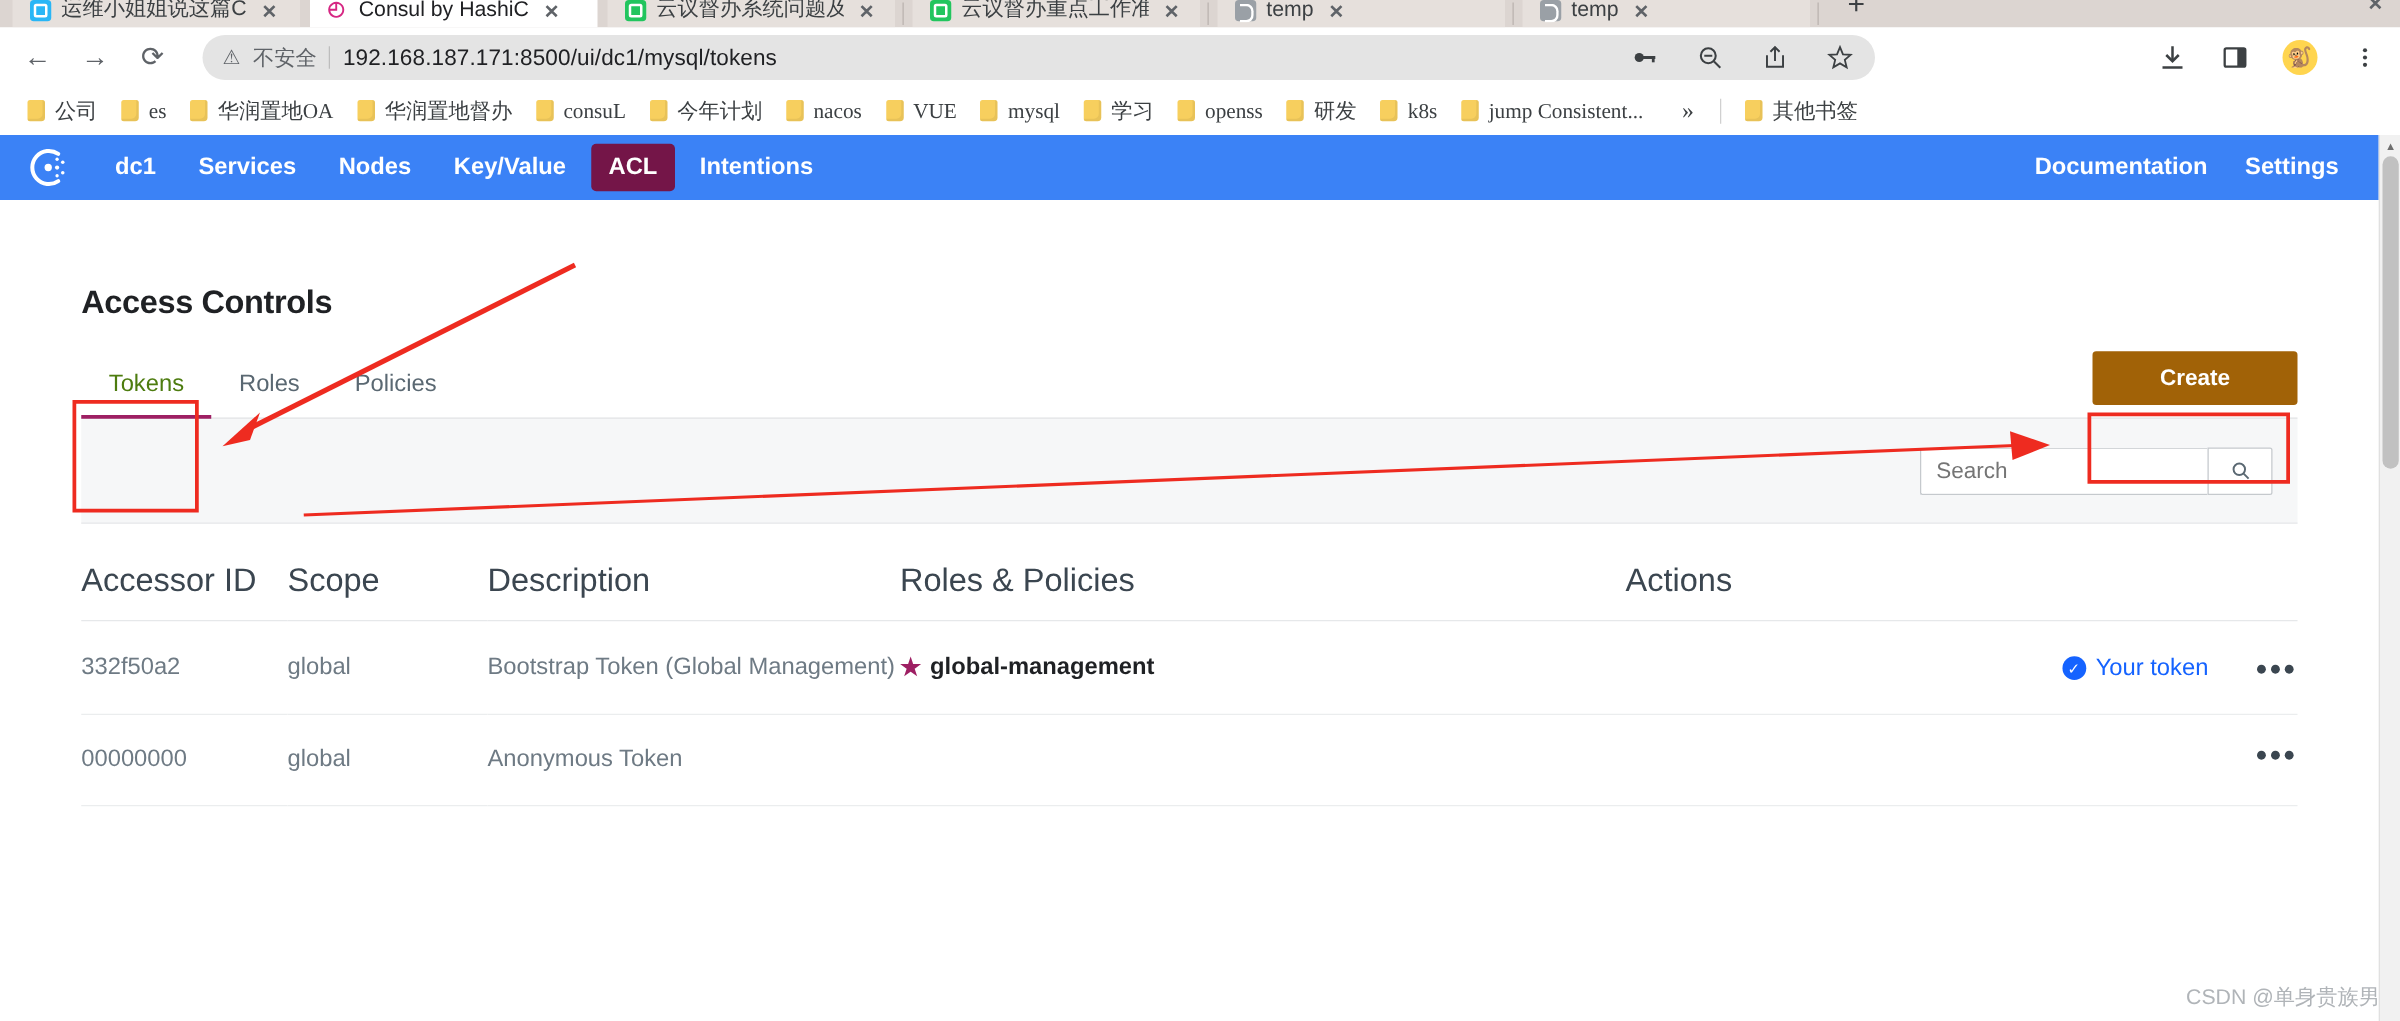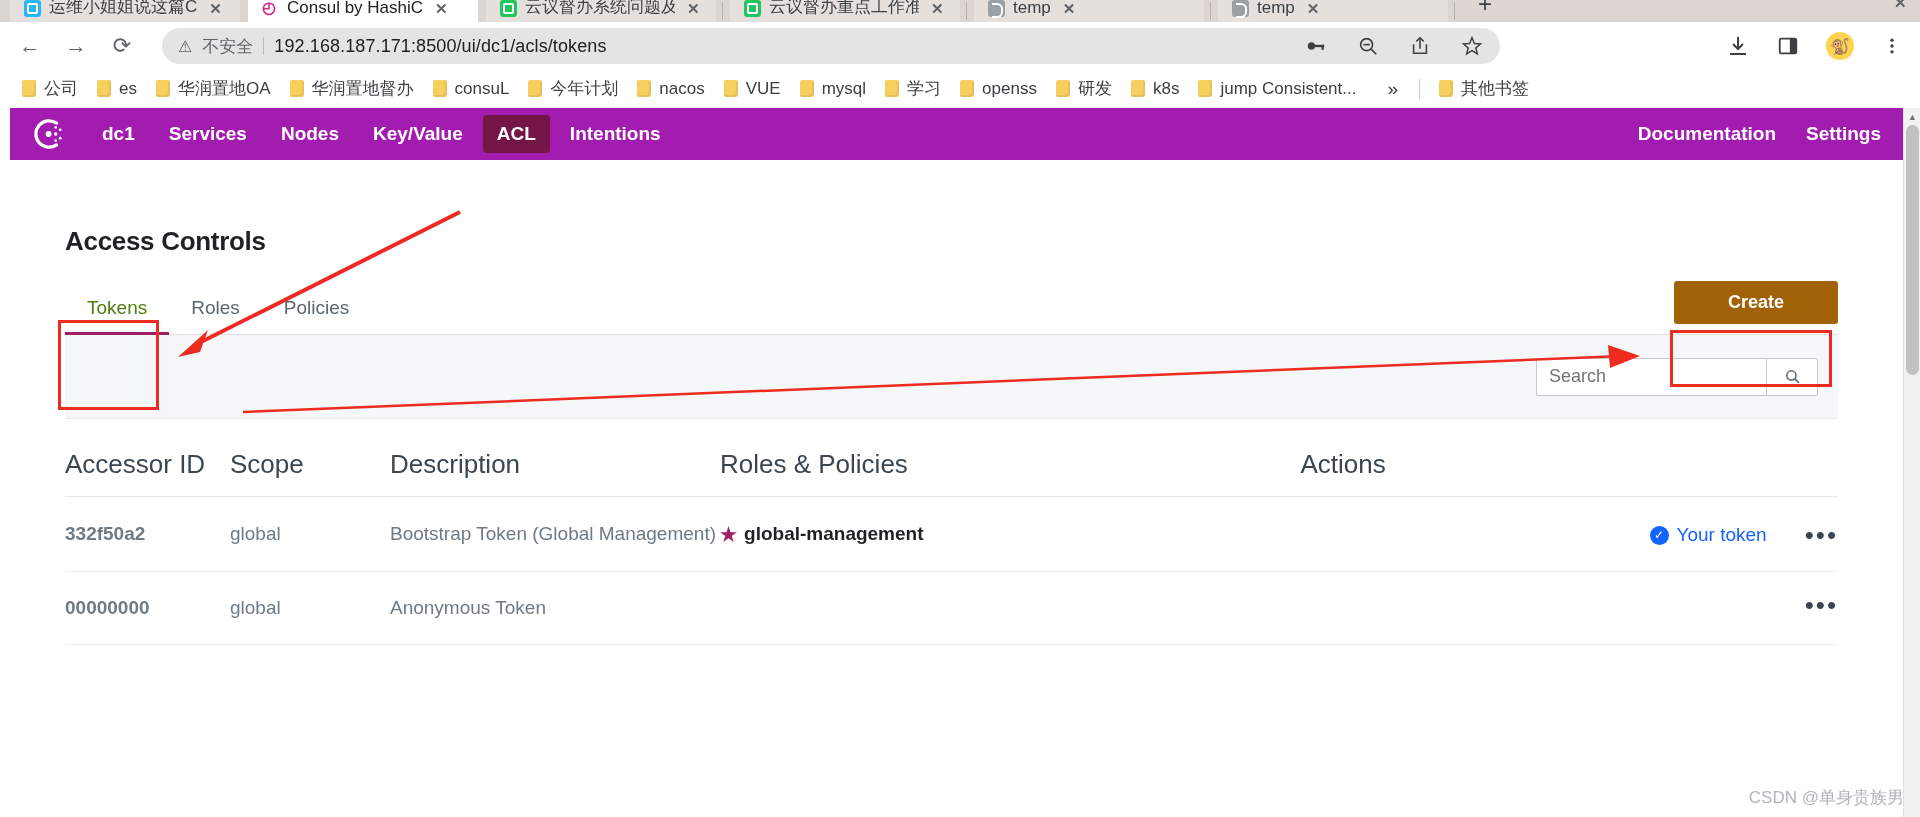--- a/index.html
+++ b/index.html
@@ -66,40 +66,40 @@
   .tb-icons { position:absolute; right:16px; top:6px; height:36px; display:flex; align-items:center; gap:26px; color:#3c4043; }
   .tb-ico { width:24px; height:24px; display:flex; align-items:center; justify-content:center; }
   .avatar-monkey {
     width:28px;height:28px;border-radius:50%;
     background:#ffd54f; display:flex;align-items:center;justify-content:center;
     font-size:16px;
   }
 
   .bookmarks {
     position:absolute; top:69px; left:0; width:1920px; height:39px;
-    background:#fff; display:flex; align-items:center; padding:0 14px; gap:3px;
+    background:#fff; display:flex; align-items:center; padding:0 14px; gap:3px;font-family:Liberation Serif, serif;
   }
   .bm {
     display:flex; align-items:center; gap:8px;
     padding:4px 8px; border-radius:5px;
     font-size:17px; color:#3c4043; white-space:nowrap;
   }
   .folder-ico {
     width:14px; height:17px; flex:none; position:relative;
     background:#f7cf5e; border-radius:2px 2px 3px 2px;
     box-shadow: inset -3px -3px 0 -1px rgba(0,0,0,0.06);
   }
   .bm-overflow { font-size:19px; color:#3c4043; padding:2px 10px; margin-left:10px; }
   .bm-sep { width:1px; height:20px; background:#d0d0d0; margin:0 8px; }
 
   
   .app { position:absolute; top:108px; left:0; width:1920px; height:709px; background:#fff; }
   .consul-nav {
-    position:absolute; top:0; left:10px; width:1903px; height:52px;
-    background:#a21caf;
+    position:absolute; top:0; left:0; width:1903px; height:52px;
+    background:#3b82f6;
     display:flex; align-items:center; padding:0 22px;
   }
   .consul-logo {
     width:36px; height:36px; margin-right:20px; flex:none;
     display:flex;align-items:center;justify-content:center;
   }
   .nav-item {
     color:#ffffff; font-size:19px; font-weight:bold;
     padding:8px 14px; border-radius:4px; margin-right:6px; white-space:nowrap;
   }
@@ -160,21 +160,21 @@
 
   table.tokens { width:100%; border-collapse:collapse; margin-top:8px; }
   table.tokens th {
     text-align:left; font-size:26px; font-weight:normal; color:#3b4650;
     padding:22px 0 16px 0; border-bottom:1px solid #e6e8ea;
   }
   table.tokens td {
     font-size:19px; color:#6e7a84; padding:25px 0;
     border-bottom:1px solid #ebedee; vertical-align:middle;
   }
-  td.accessor { color:#1f2124; font-weight:bold; }
+  td.accessor { color:#1f2124; font-weight:normal; }
   .col-accessor{width:165px;} .col-scope{width:160px;}
   .col-desc{width:330px;} .col-roles{width:auto;} .col-actions{text-align:right;}
   .role-chip { color:#1f2124; font-weight:bold; font-size:19px; display:inline-flex; align-items:center; gap:7px; }
   .star { color:#9e1f63; font-size:19px; }
   .your-token { color:#1563ff; font-size:19px; display:inline-flex; align-items:center; gap:8px; }
   .check-ico {
     width:19px;height:19px;border-radius:50%;background:#1563ff;color:#fff;
     font-size:12px; display:inline-flex;align-items:center;justify-content:center;
   }
   .dots { color:#3b4650; font-size:26px; letter-spacing:2px; line-height:10px; display:inline-block; }
@@ -235,21 +235,21 @@
 
   <div class="navbar">
     <div class="navbtn" style="left:14px;">←</div>
     <div class="navbtn" style="left:60px;">→</div>
     <div class="navbtn" style="left:106px;">⟳</div>
 
     <div class="omnibox">
       <span class="omni-warn-icon">⚠</span>
       <span class="omni-warn-text">不安全</span>
       <span class="omni-divider"></span>
-      <span class="omni-url">192.168.187.171:8500/ui/dc1/acls/tokens</span>
+      <span class="omni-url">192.168.187.171:8500/ui/dc1/mysql/tokens</span>
       <span class="omni-right">
         <span class="tb-ico">
           <svg width="22" height="22" viewBox="0 0 24 24" fill="#3c4043">
               <circle cx="7" cy="12" r="4"></circle>
               <rect x="9" y="10.7" width="12" height="2.6"></rect>
               <rect x="18" y="10.7" width="2.4" height="5.5"></rect>
             </svg>
         </span>
         <span class="tb-ico">
           <svg width="22" height="22" viewBox="0 0 24 24" fill="none" stroke="#3c4043" stroke-width="1.8">

